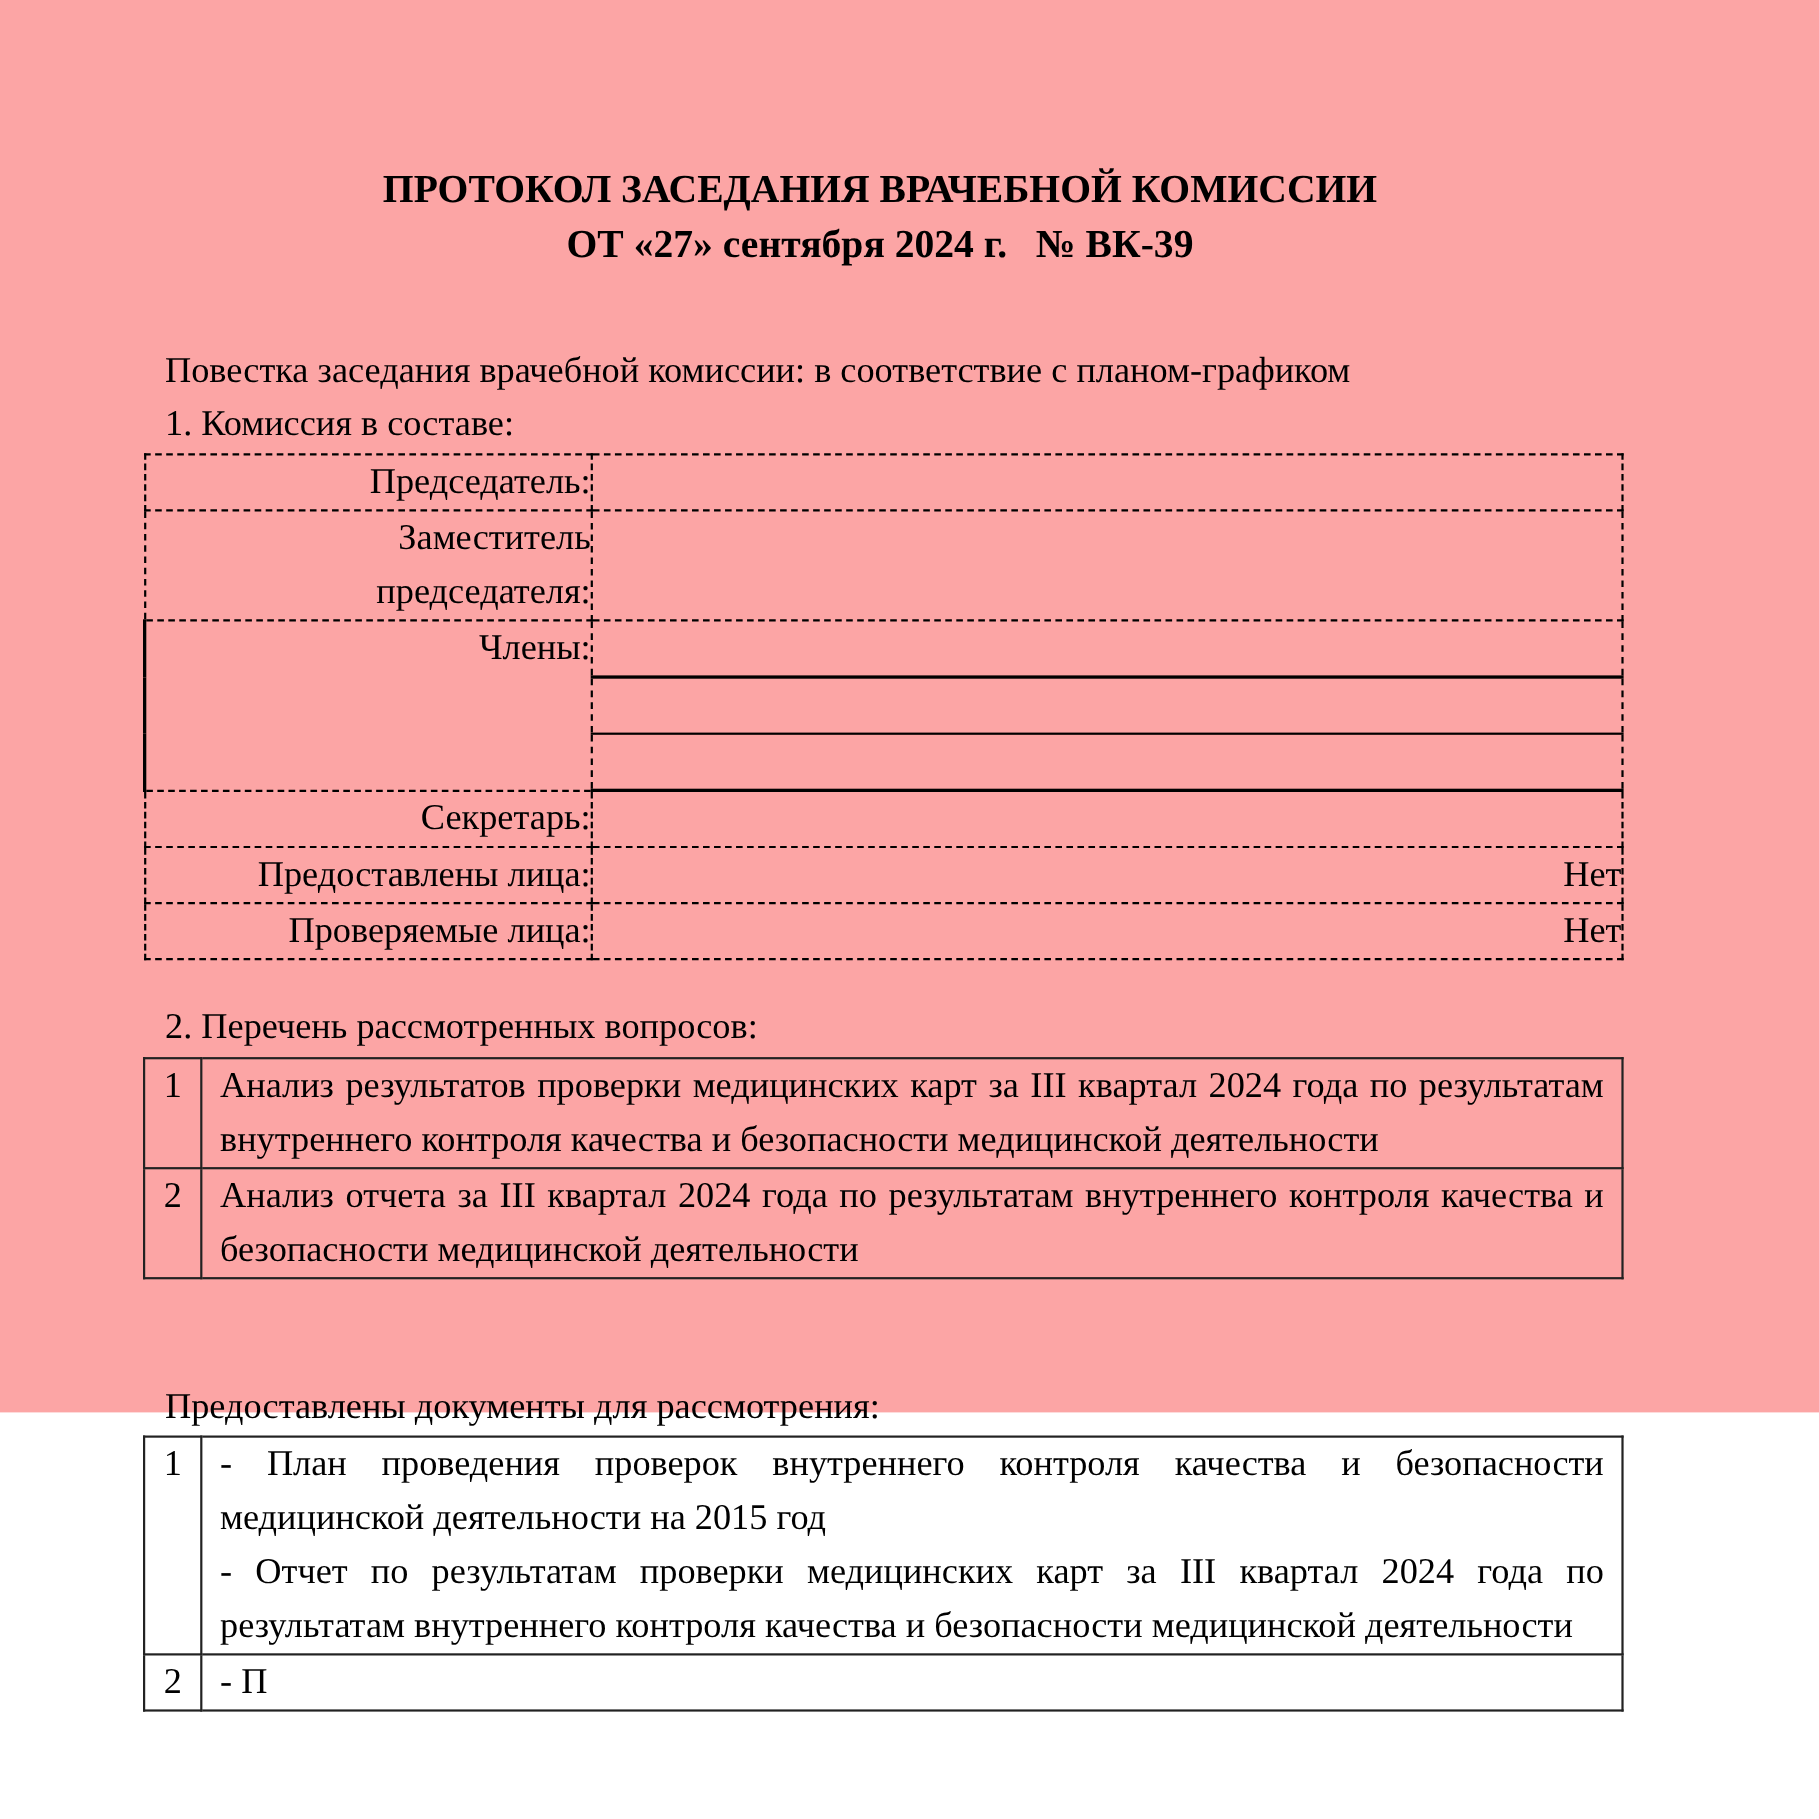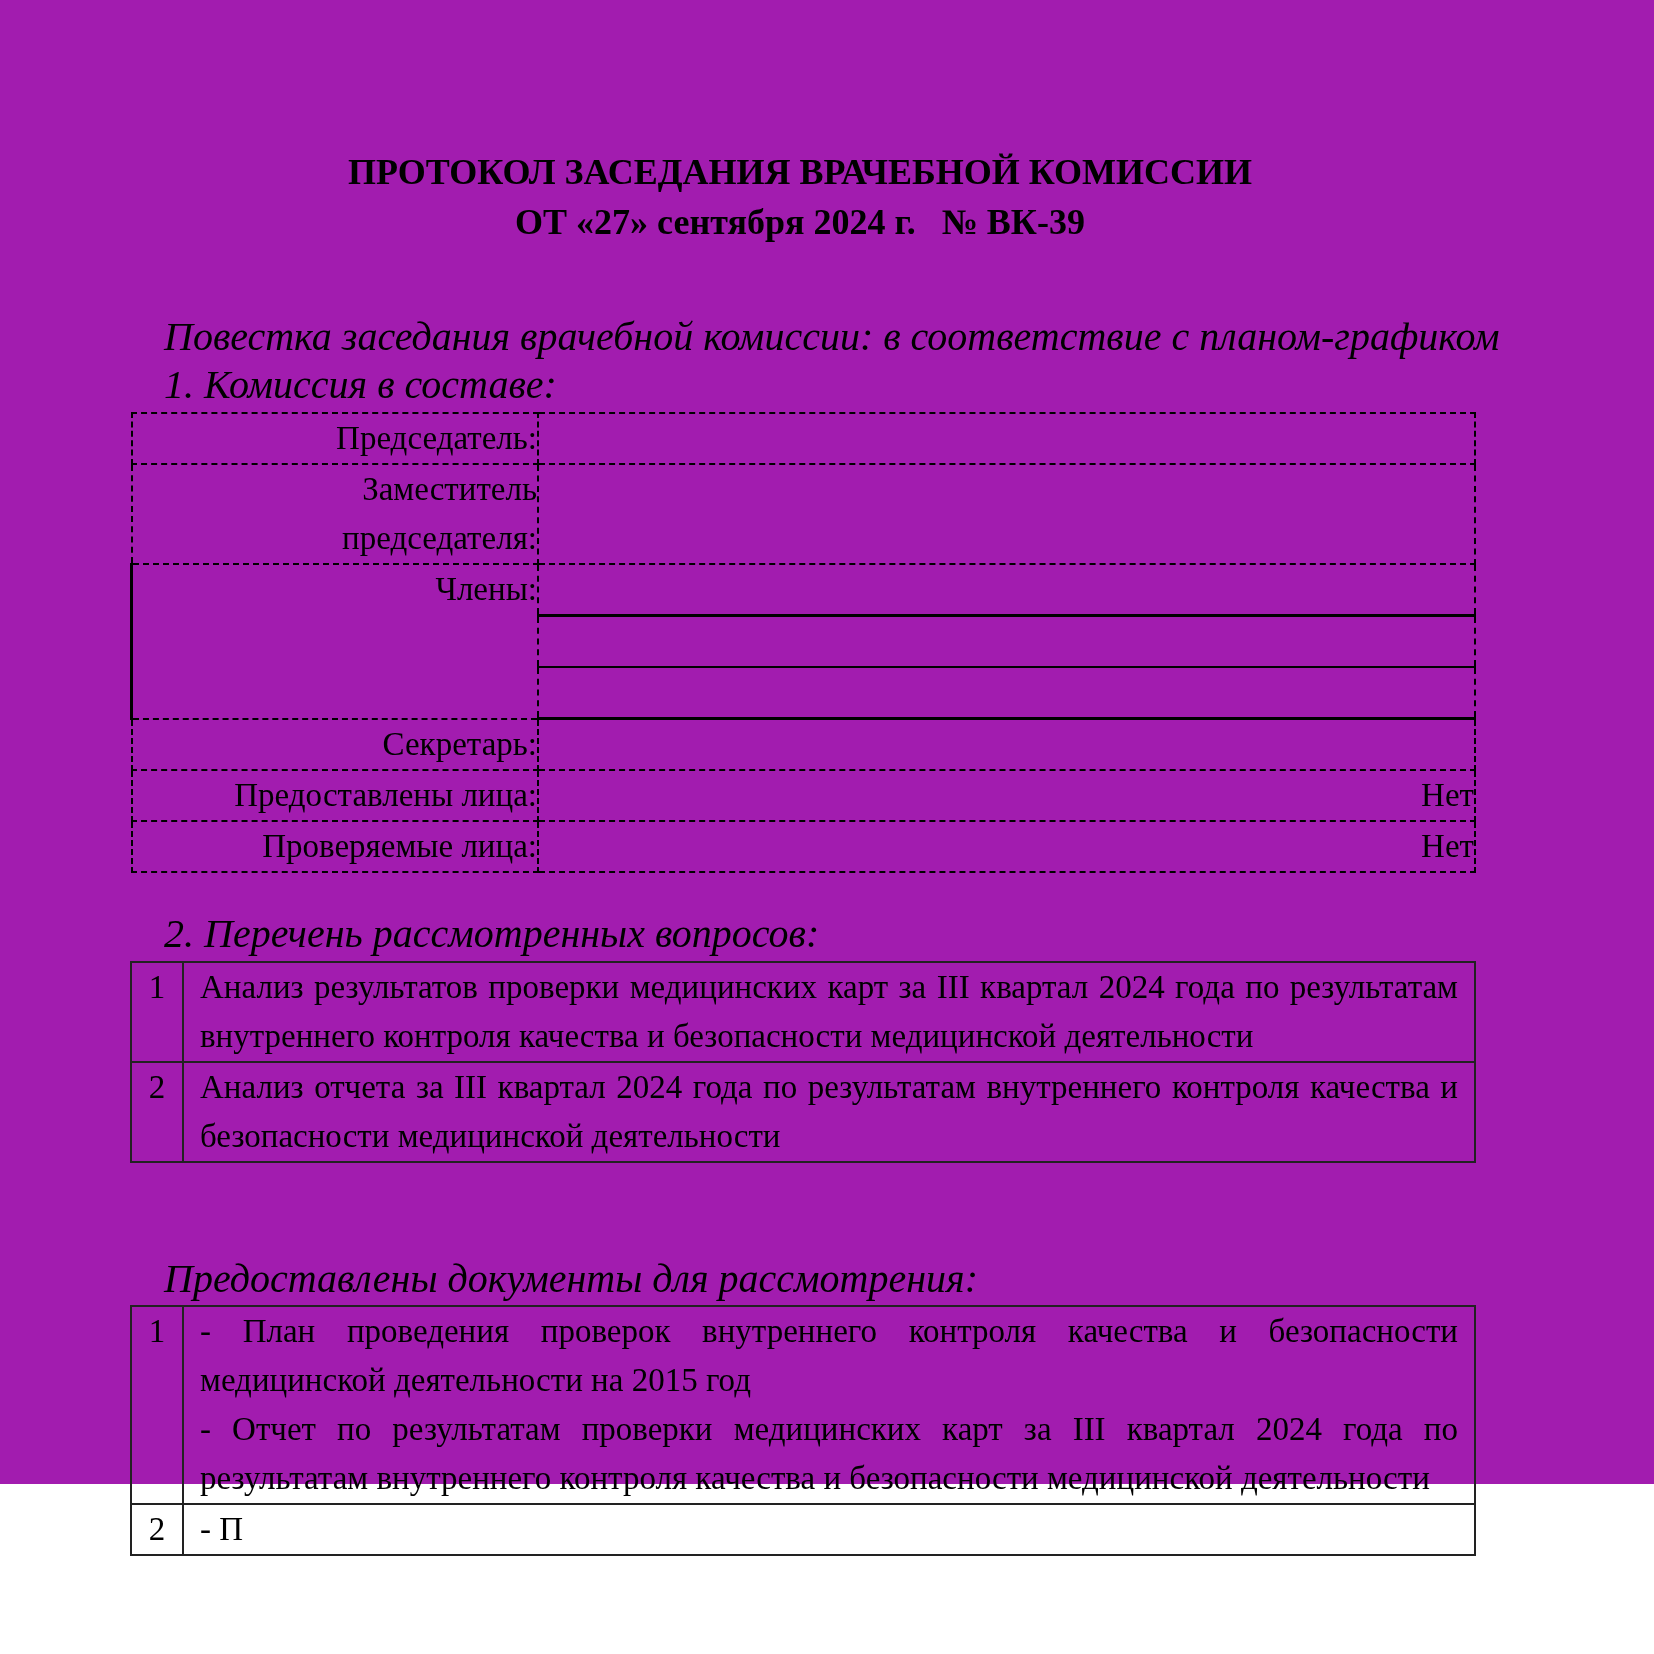--- a/index.html
+++ b/index.html
@@ -1,32 +1,32 @@
 <!DOCTYPE html>
 <html><head>
 <meta charset="utf-8">
 <style>
   html, body { margin: 0; padding: 0; background: #ffffff; }
   body {
     width: 1654px; height: 1654px; overflow: hidden; position: relative;
     font-family: "Liberation Serif", "DejaVu Serif", serif;
     color: #000;
   }
-  .page { position: absolute; left: 0; top: 0; width: 1654px; height: 1484px; background: #a21caf; }
+  .page { position: absolute; left: 0; top: 0; width: 1654px; height: 1284px; background: #fca5a5; }
 
   .title {
     position: absolute; left: 0; width: 1600px; text-align: center;
     font-weight: bold; font-size: 36px; line-height: 48px;
   }
   .title.l1 { top: 148px; }
   .title.l2 { top: 198px; }
   .title .num { margin-left: 26px; }
 
   .para {
-    position: absolute; left: 164px; font-size: 40px; line-height: 44px; white-space: nowrap; font-style: italic;
+    position: absolute; left: 150px; font-size: 33px; line-height: 44px; white-space: nowrap;
   }
 
   
   .comm {
     position: absolute; left: 130px; top: 412px; width: 1346px;
     border-collapse: collapse; font-size: 33px; text-align: right;
   }
   .comm td {
     border: 2px dashed #000; padding: 0 0 0 14px; vertical-align: top;
     line-height: 49px; height: 49px;

